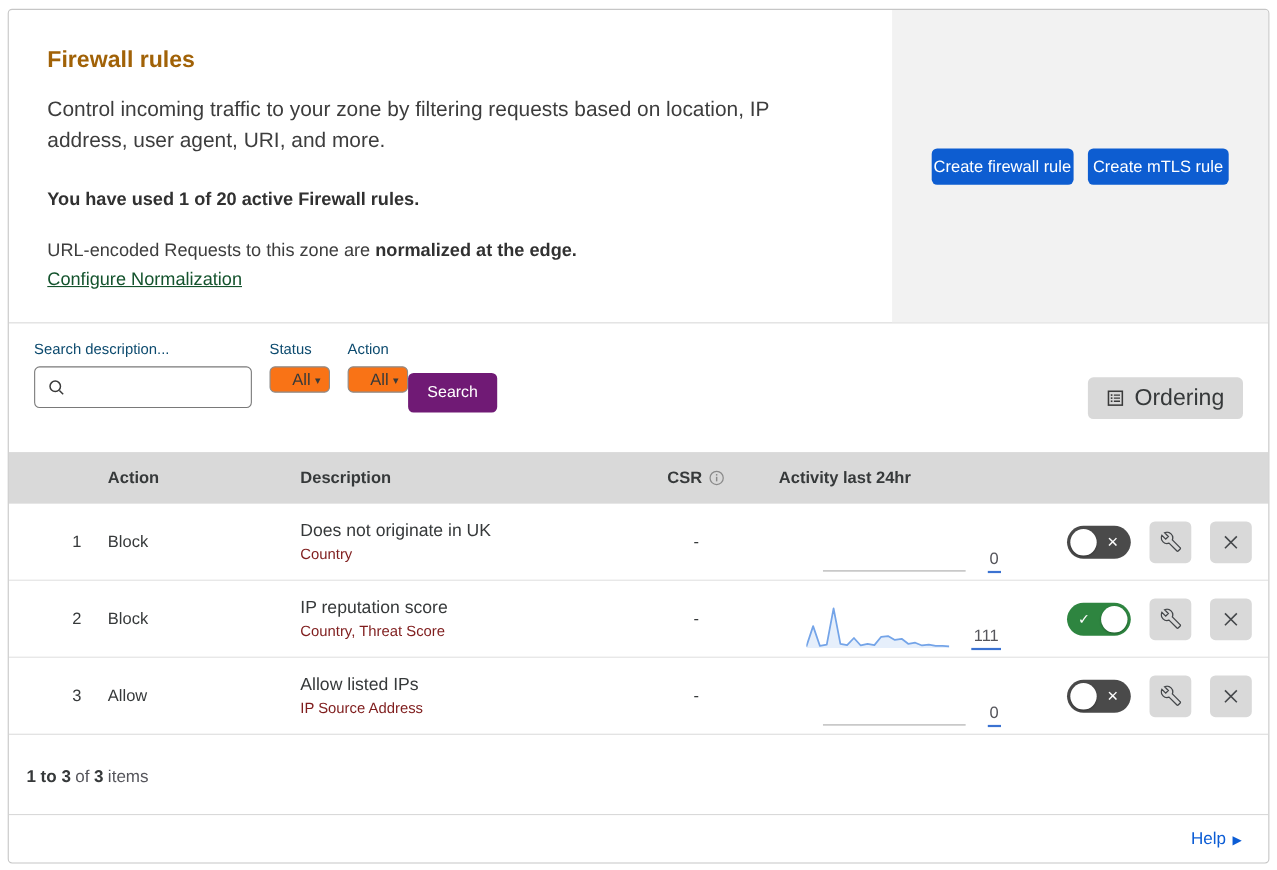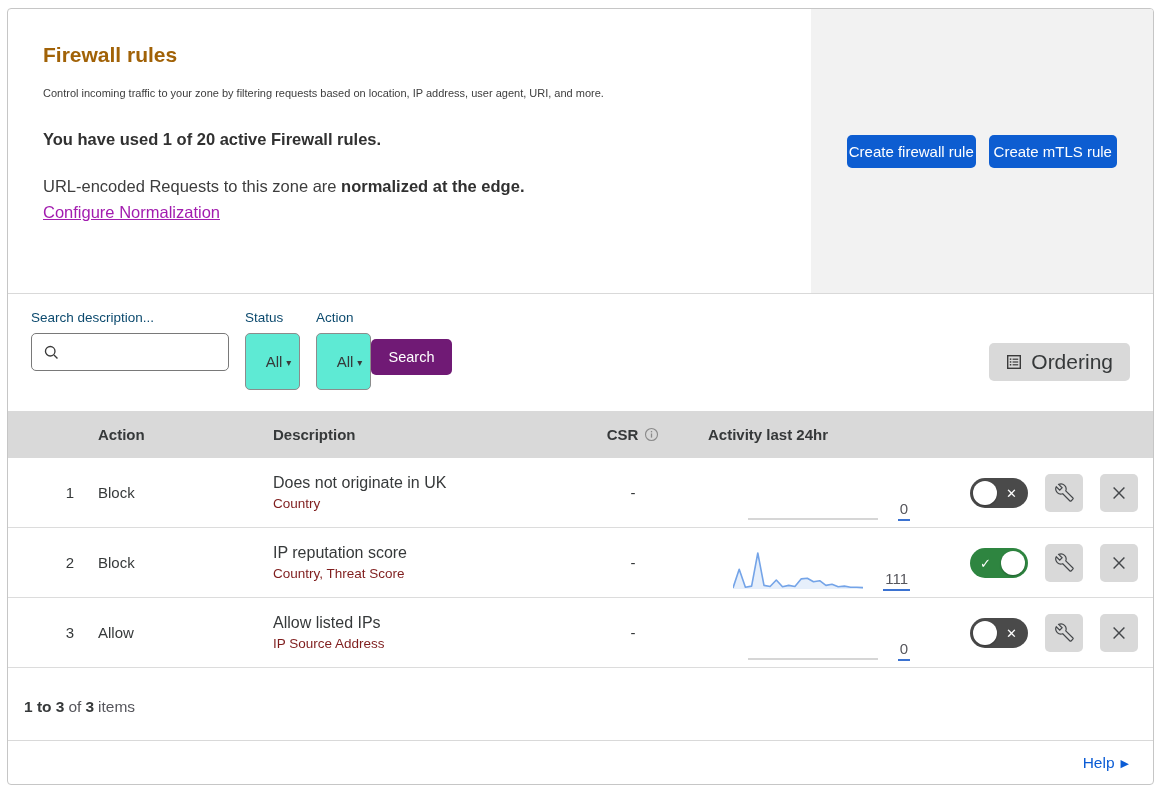--- a/index.html
+++ b/index.html
@@ -3,36 +3,36 @@
 <meta charset="utf-8">
 <style>
   * { box-sizing: border-box; margin: 0; padding: 0; }
   html, body { width: 1161px; height: 791px; background: #fff; font-family: "Liberation Sans", sans-serif; color: #36393a; }
   .card { position: absolute; left: 7px; top: 8px; width: 1147px; height: 777px; border: 1px solid #c6c6c6; border-radius: 4px; background: #fff; overflow: hidden; }
 
   
   .top { display: flex; height: 285px; border-bottom: 1px solid #d9d9d9; }
   .intro { flex: 1; padding: 34px 40px 0 35px; }
   .intro h1 { font-size: 21px; font-weight: 700; color: #a16207; margin-bottom: 18px; }
-  .intro .desc { font-size: 11px; line-height: 1.55; color: #3d3d3d; max-width: 745px; margin-bottom: 28px; }
+  .intro .desc { font-size: 19px; line-height: 1.55; color: #3d3d3d; max-width: 745px; margin-bottom: 28px; }
   .intro .usage { font-size: 16.5px; font-weight: 700; color: #313131; margin-bottom: 28px; }
   .intro .norm { font-size: 16.5px; color: #3d3d3d; margin-bottom: 7px; }
   .intro .norm .b { font-weight: 700; color: #313131; }
-  .intro a.cfg-link { font-size: 16.5px; color: #a21caf; text-decoration: underline; cursor: pointer; }
+  .intro a.cfg-link { font-size: 16.5px; color: #14532d; text-decoration: underline; cursor: pointer; }
   .cta-panel { width: 342px; background: #f2f2f2; display: flex; flex-direction: row; justify-content: center; align-items: center; gap: 13px; padding: 0 36px; }
   .btn-primary { width: 100%; height: 33px; background: #0d5dd1; color: #fff; border: none; border-radius: 5px; font-size: 15px; font-family: inherit; cursor: pointer; }
 
   
   .filterbar { position: relative; height: 117px; padding: 16px 23px 0 23px; display: flex; align-items: flex-start; }
   .fgroup { display: flex; flex-direction: column; }
   .fgroup .flabel { font-size: 13.5px; color: #0c4a6e; margin-bottom: 8px; }
   .search-box { position: relative; width: 198px; height: 38px; border: 1px solid #797979; border-radius: 5px; background: #fff; }
   .search-box svg { position: absolute; left: 11px; top: 10px; }
   .search-box input { position: absolute; left: 32px; top: 1px; width: 160px; height: 34px; border: none; outline: none; font-size: 14px; font-family: inherit; background: transparent; }
-  .select { width: 55px; height: 57px; border: 1px solid #8c8c8c; border-radius: 5px; background: #5eead4; display: flex; align-items: center; justify-content: center; gap: 4px; font-size: 15px; cursor: pointer; padding-left: 12px; }
+  .select { width: 55px; height: 24px; border: 1px solid #8c8c8c; border-radius: 5px; background: #f97316; display: flex; align-items: center; justify-content: center; gap: 4px; font-size: 15px; cursor: pointer; padding-left: 12px; }
   .select .arrow { font-size: 10px; color: #3a3a3a; padding-top: 2px; }
   .gap16 { margin-left: 16px; }
   .btn-search { margin-left: 0; margin-top: 29px; width: 81px; height: 36px; background: #701a75; color: #fff; border: none; border-radius: 5px; font-size: 14.5px; font-family: Liberation Sans, sans-serif; cursor: pointer; }
   .btn-ordering { position: absolute; right: 23px; top: 49px; height: 38px; padding: 0 17px; background: #d9d9d9; border: none; border-radius: 5px; font-size: 21px; font-family: inherit; color: #36393a; display: flex; align-items: center; gap: 9px; cursor: pointer; }
 
   
   .grid { display: grid; grid-template-columns: 90px 175px 310px 100px 255px 1fr; align-items: center; }
   .thead { height: 47px; background: #d9d9d9; font-size: 15px; font-weight: 700; color: #36393a; }
   .th-csr { display: flex; align-items: center; justify-content: center; gap: 6px; }
   .th-activity { padding-left: 25px; }

